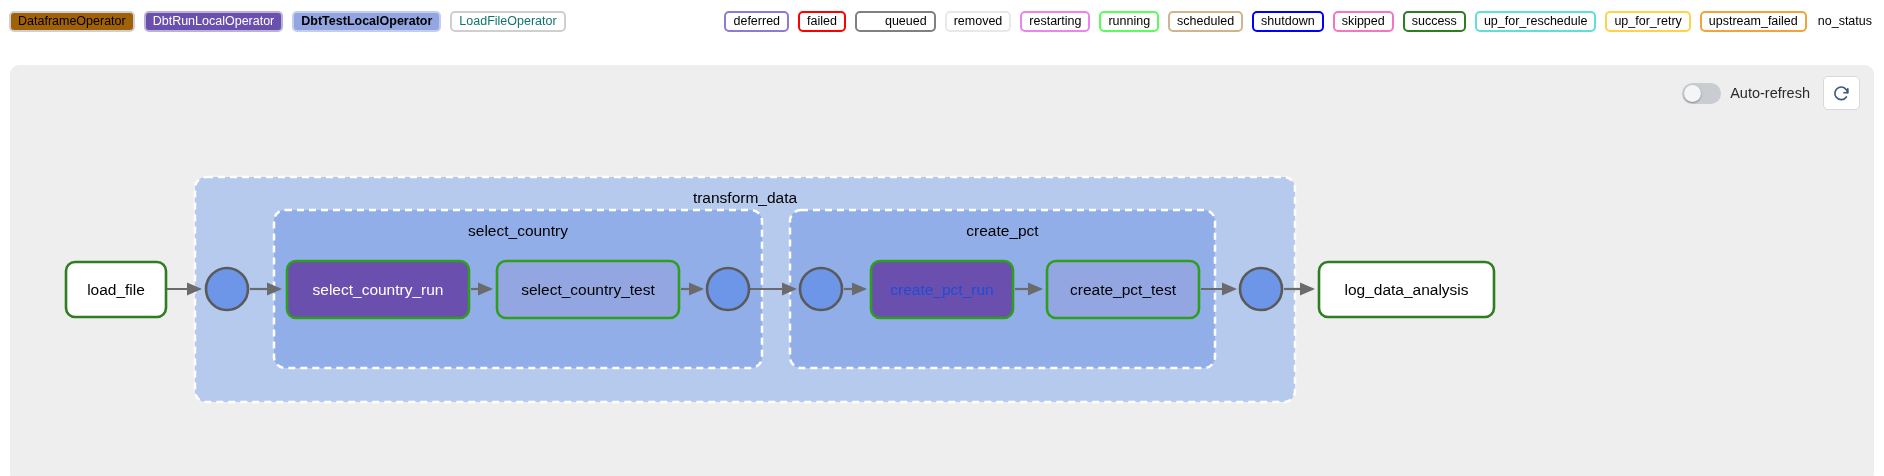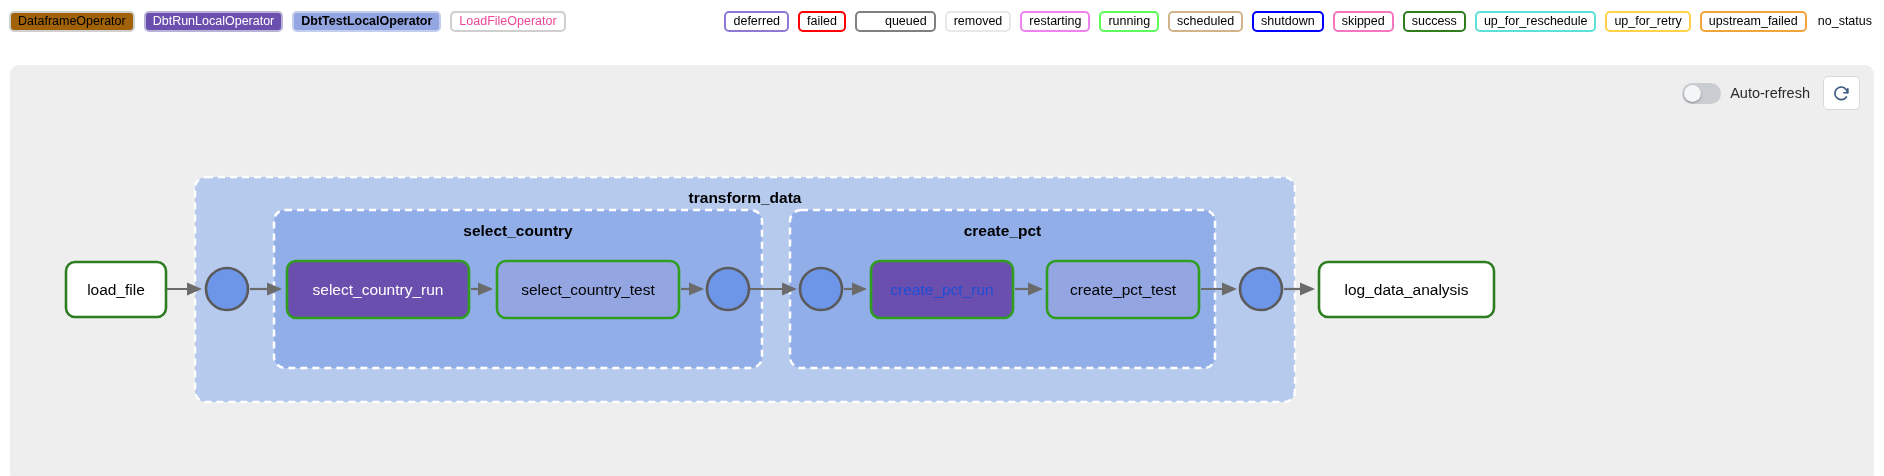--- a/index.html
+++ b/index.html
@@ -123,35 +123,35 @@
     display: flex;
     align-items: center;
     justify-content: center;
     text-align: right;
     pointer-events: none;
   }
   .task-label { font-size: 15.5px; }
   .group-title {
     position: absolute;
     font-size: 15.5px;
-    font-weight: bold;
+    font-weight: normal;
     color: #000000;
     text-align: center;
     pointer-events: none;
   }
 </style>
 </head>
 <body>
 
 <div class="legend-bar">
   <div class="operator-legend">
       <span class="badge" style="background: #a16207; border-color: rgb(207, 207, 207); color: rgb(0, 0, 0);">DataframeOperator</span>
       <span class="badge" style="background: rgb(107, 79, 174); border-color: rgb(185, 178, 214); color: rgb(255, 255, 255);">DbtRunLocalOperator</span>
       <span class="badge" style="background: rgb(148, 166, 226); border-color: rgb(195, 205, 238); color: rgb(0, 0, 0); font-weight: bold;">DbtTestLocalOperator</span>
-      <span class="badge" style="background: rgb(255, 255, 255); border-color: rgb(207, 207, 207); color: #ec4899;">LoadFileOperator</span>
+      <span class="badge" style="background: rgb(255, 255, 255); border-color: rgb(207, 207, 207); color: #0f766e;">LoadFileOperator</span>
     </div>
   <div class="status-legend">
       <span class="badge" style="border-color: rgb(142, 121, 214);">deferred</span>
       <span class="badge" style="border-color: rgb(255, 0, 0);">failed</span>
       <span class="badge" style="border-color: rgb(128, 128, 128); padding-left: 28px;">queued</span>
       <span class="badge" style="border-color: rgb(232, 232, 232);">removed</span>
       <span class="badge" style="border-color: rgb(238, 130, 238);">restarting</span>
       <span class="badge" style="border-color: rgb(92, 252, 92);">running</span>
       <span class="badge" style="border-color: rgb(210, 180, 140);">scheduled</span>
       <span class="badge" style="border-color: rgb(0, 0, 255);">shutdown</span>

